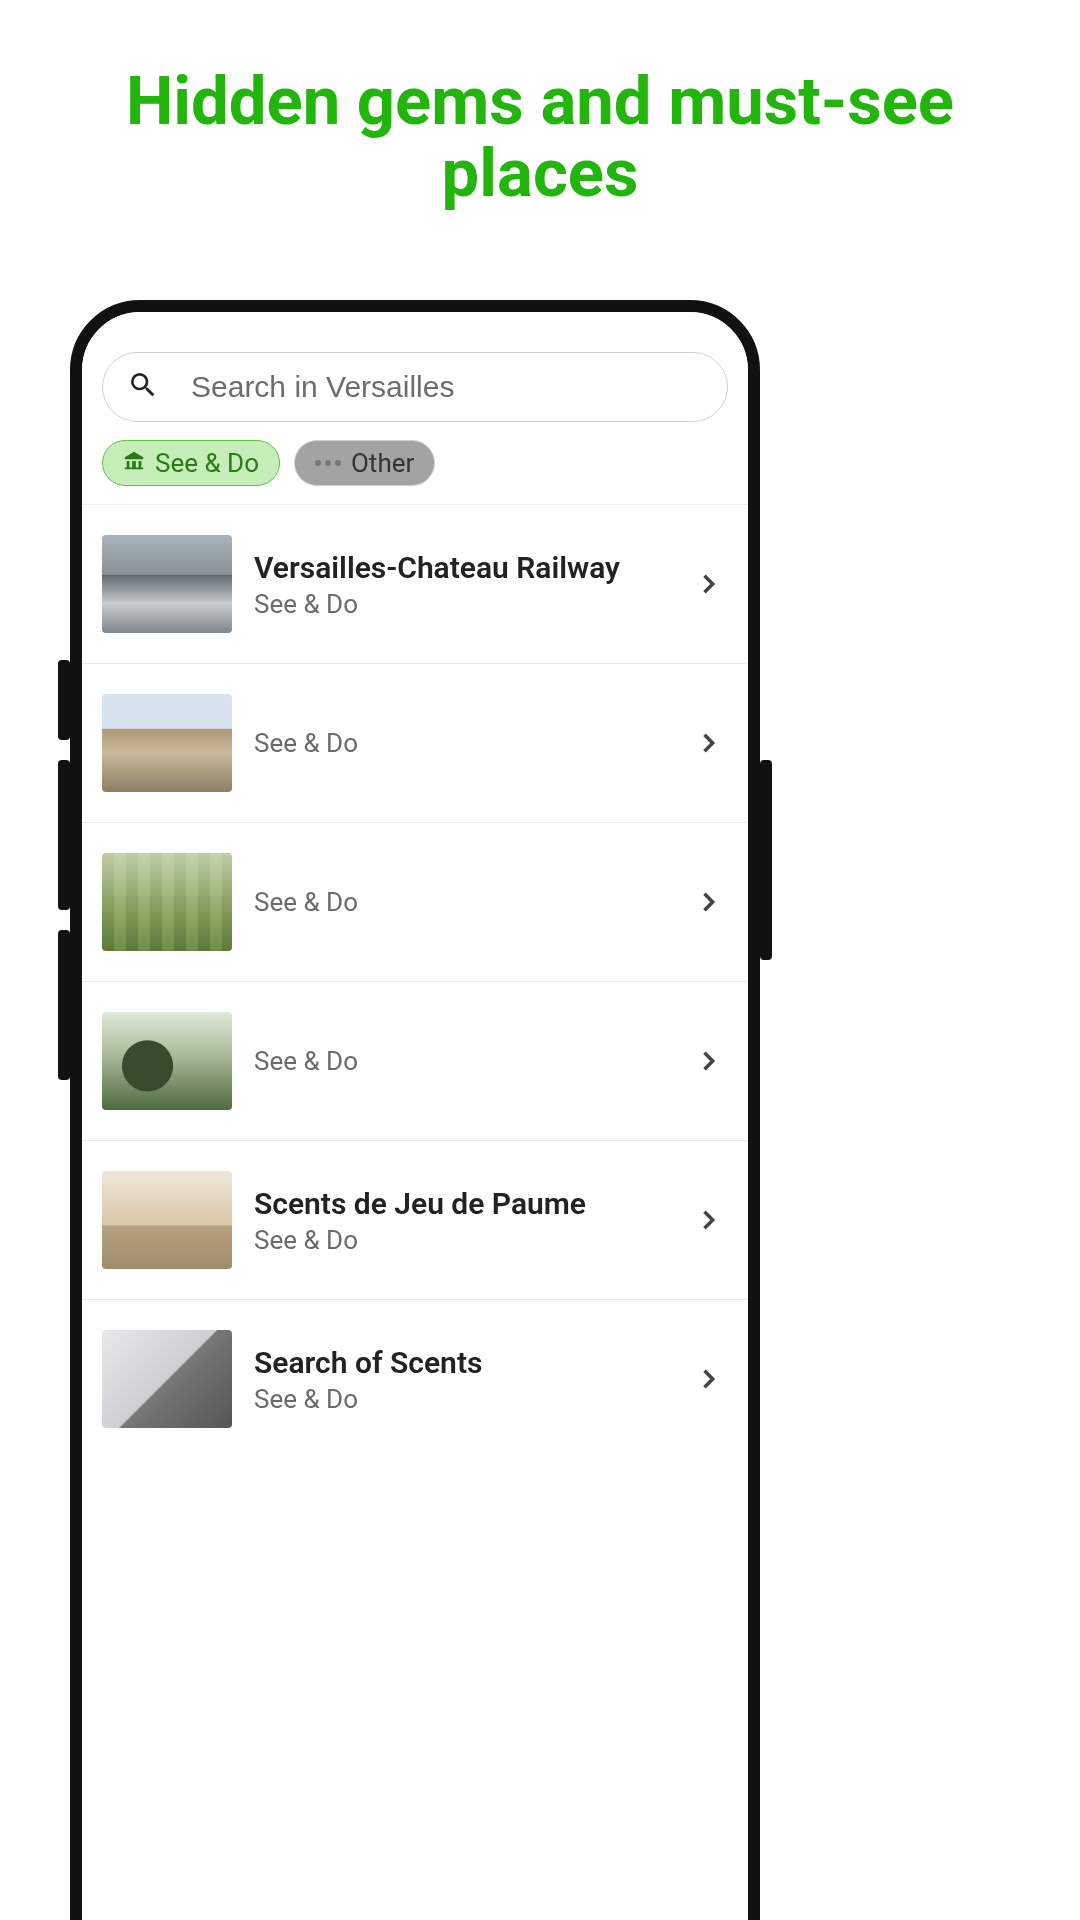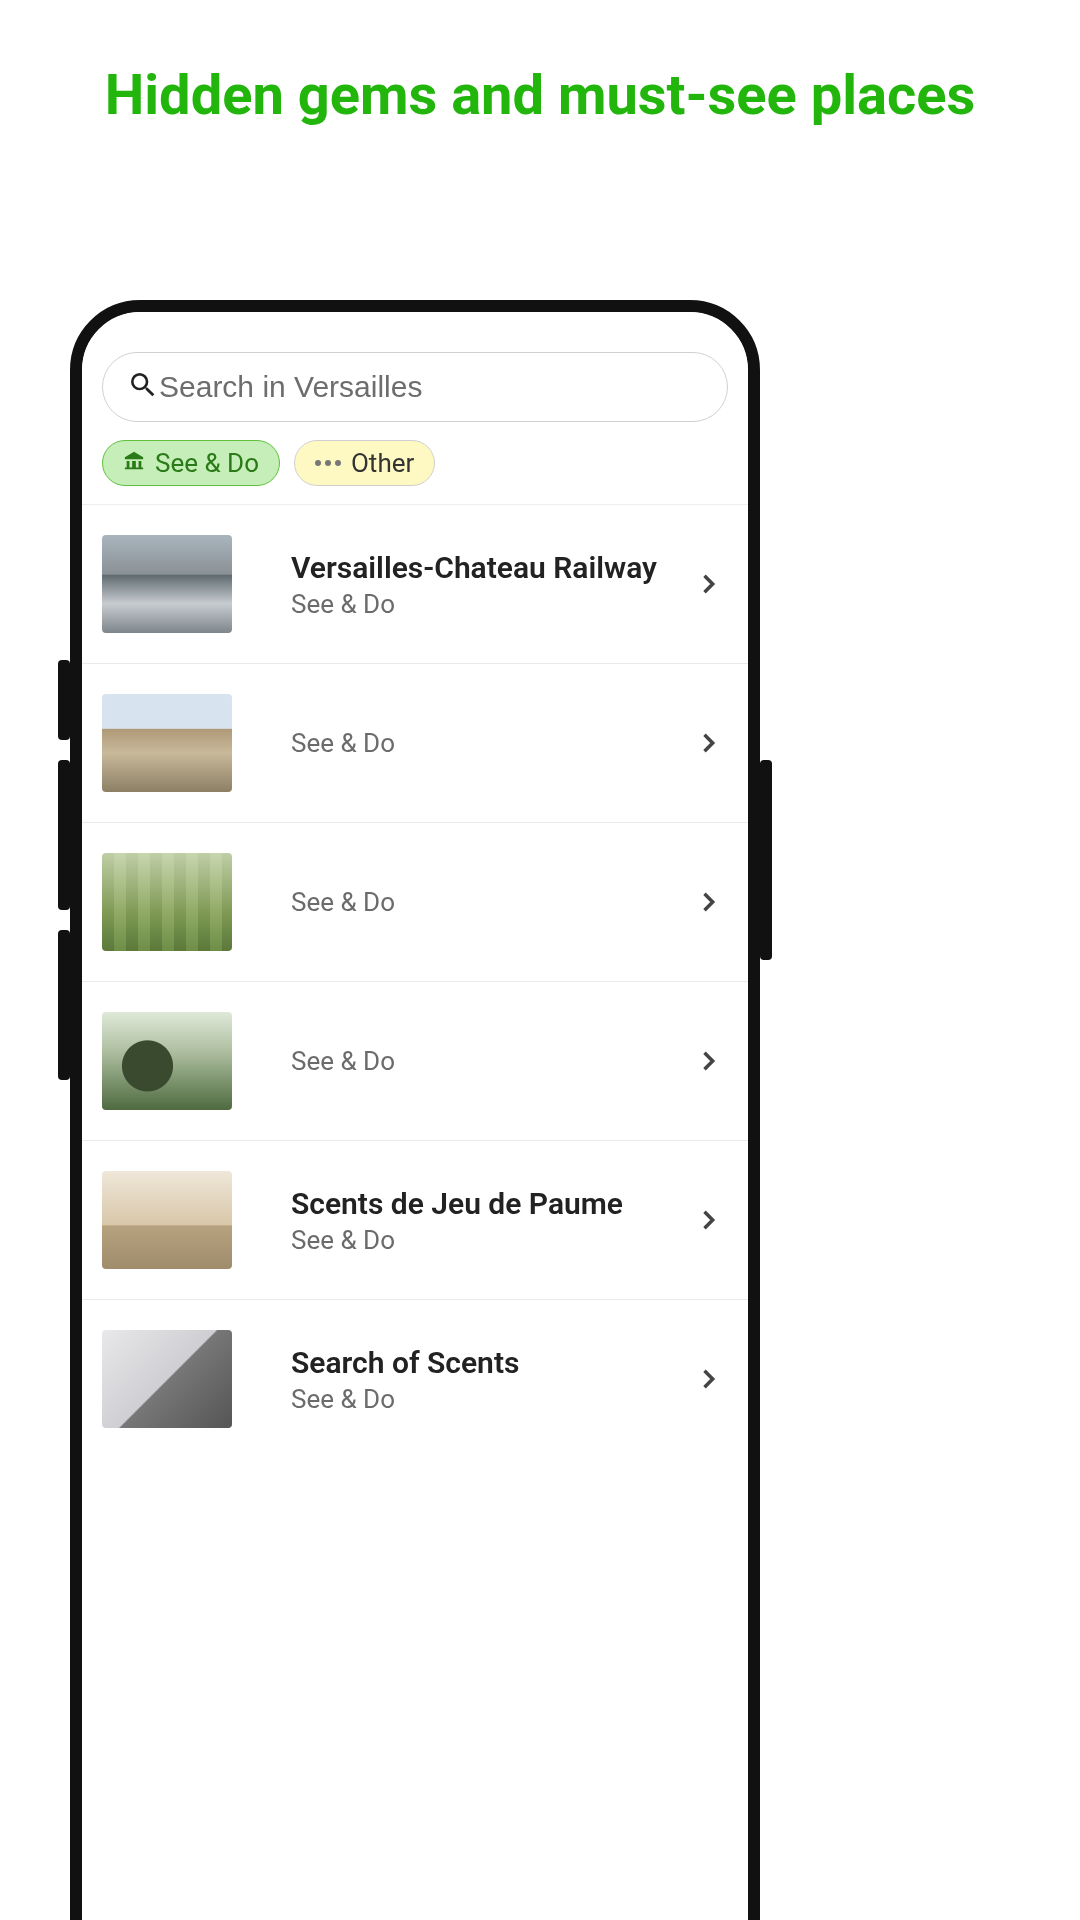--- a/index.html
+++ b/index.html
@@ -6,21 +6,21 @@
   body {
     width: 1080px;
     height: 1920px;
     background: #ffffff;
     font-family: -apple-system, BlinkMacSystemFont, "Segoe UI", Roboto, Arial, sans-serif;
     overflow: hidden;
   }
   .headline {
     text-align: center;
     color: #22b50c;
-    font-size: 56px;
+    font-size: 67px;
     font-weight: 700;
     line-height: 1.08;
     padding: 65px 40px 0 40px;
   }
   .phone {
     position: absolute;
     left: 70px;
     top: 300px;
     width: 690px;
     height: 1700px;
@@ -49,21 +49,21 @@
   .search-wrap {
     margin: 40px 20px 0 20px;
   }
   .search-bar {
     display: flex;
     align-items: center;
     height: 70px;
     border: 1px solid #d0d0d0;
     border-radius: 35px;
     padding: 0 24px;
-    gap: 0;
+    gap: 32px;
   }
   .search-bar svg { width: 32px; height: 32px; fill: #222; }
   .search-input {
     flex: 1;
     border: none;
     outline: none;
     font-size: 30px;
     color: #333;
     background: transparent;
   }
@@ -78,21 +78,21 @@
   .chip {
     display: inline-flex;
     align-items: center;
     gap: 10px;
     height: 46px;
     padding: 0 20px;
     border-radius: 23px;
     border: 1px solid #cfcfcf;
     font-size: 26px;
     color: #333;
-    background: #fef9c3;
+    background: #a3a3a3;
   }
   .chip.active {
     background: #c6eeb8;
     border-color: #5fbf3f;
     color: #2a7a17;
   }
   .chip svg { width: 22px; height: 22px; }
   .chip.active svg { fill: #2a7a17; }
   .chip .dots { display:flex; gap:4px; }
   .chip .dots span { width:6px; height:6px; border-radius:50%; background:#777; }
@@ -104,21 +104,21 @@
     padding: 30px 20px;
     border-bottom: 1px solid #eaeaea;
     gap: 22px;
   }
   .thumb {
     width: 130px;
     height: 98px;
     border-radius: 4px;
     flex-shrink: 0;
   }
-  .row-text { flex: 1; margin-left: 37px; }
+  .row-text { flex: 1; }
   .row-title {
     font-size: 30px;
     font-weight: 600;
     color: #222;
     margin-bottom: 4px;
   }
   .row-sub {
     font-size: 26px;
     color: #6b6b6b;
   }

